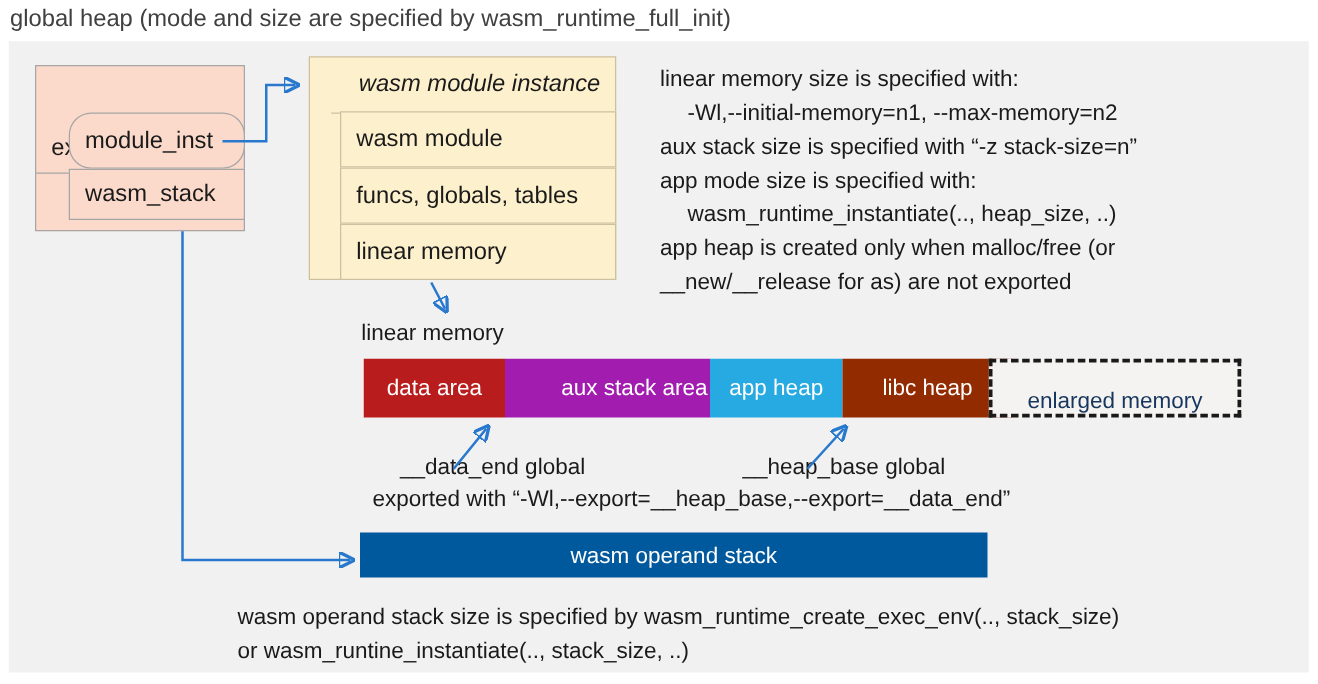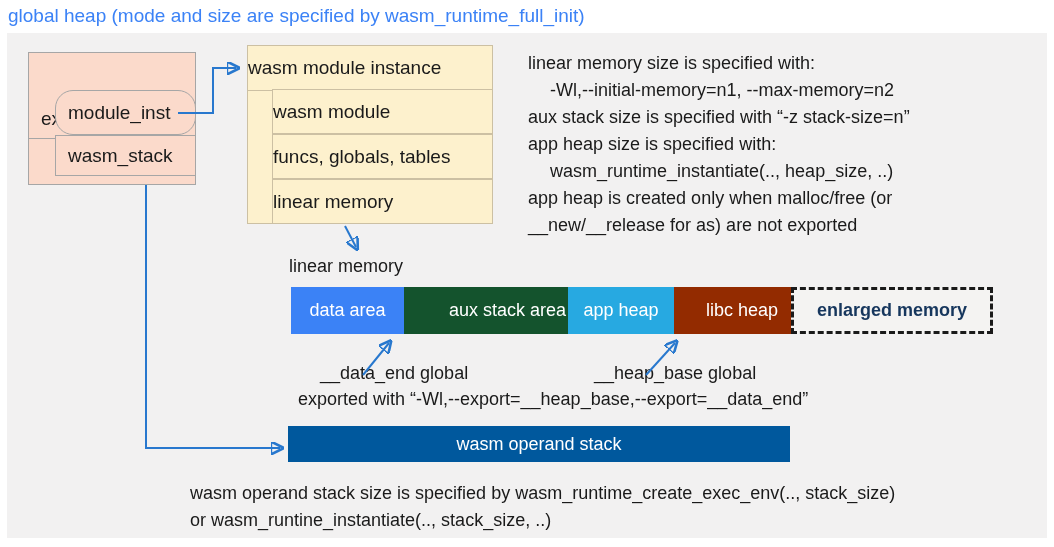--- a/index.html
+++ b/index.html
@@ -1,55 +1,55 @@
 <!DOCTYPE html>
 <html><head>
 <meta charset="utf-8">
 <style>
   html,body{margin:0;padding:0;background:#ffffff;}
   body{font-family:"Liberation Sans", sans-serif; color:#1a1a1a;}
   .stage{position:relative;width:1054px;height:547px;background:#ffffff;overflow:hidden;}
   .abs{position:absolute;}
-  .title{left:8px;top:5px;font-size:19px;color:#3b82f6;}
+  .title{left:8px;top:5px;font-size:19px;color:#404040;}
   .canvas{left:7px;top:33px;width:1040px;height:505px;background:#f2f1f1;}
 
   
   .pink{background:#fbdacb;border:1px solid #a6a6a6;box-sizing:border-box;}
   .exec-outer{left:28px;top:52px;width:168px;height:133px;}
   .exec-title-row{position:absolute;left:0;top:0;right:0;height:38px;border-bottom:1px solid #a6a6a6;
                   display:flex;align-items:center;padding-left:12px;font-size:19px;margin-top:47px;}
   .pink-row{display:flex;align-items:center;padding-left:12px;font-size:19px;}
   .mod-inst{left:55px;top:90px;width:141px;height:45px;border-radius:18px;}
   .wasm-stack{left:55px;top:135px;width:141px;height:41px;text-align:center;}
 
   
   .cream{background:#fdf1cd;border:1px solid #ccc0a3;box-sizing:border-box;}
   .mi-outer{left:247px;top:45px;width:246px;height:179px;}
-  .mi-title{position:absolute;left:0;top:0;right:0;height:44px;border-bottom:1px solid #ccc0a3;
-            display:flex;align-items:center;padding-left:0;font-size:19px;}
-  .cream-row{display:flex;align-items:center;font-size:19px;}
+  .mi-title{position:absolute;left:17px;top:0;right:0;height:44px;border-bottom:1px solid #ccc0a3;
+            display:flex;align-items:center;padding-left:22px;font-size:19px;font-style:italic;}
+  .cream-row{display:flex;align-items:center;padding-left:12px;font-size:19px;}
   .mi-r1{left:272px;top:89px;width:221px;height:45px;}
   .mi-r2{left:272px;top:134px;width:221px;height:45px;}
   .mi-r3{left:272px;top:179px;width:221px;height:45px;}
 
   
   .notes{left:528px;top:50px;font-size:18px;line-height:27px;}
   .notes .indent{padding-left:22px;}
 
   
   .lm-label{left:289px;top:256px;font-size:18px;}
   .seg{top:287px;height:47px;display:flex;align-items:center;justify-content:center;
        color:#ffffff;font-size:18px;box-sizing:border-box;}
   .seg-data{left:291px;width:113px;}
   .seg-aux{left:404px;width:164px;}
   .seg-app{left:568px;width:106px;}
   .seg-libc{left:674px;width:136px;}
   .enlarged{left:791px;top:287px;width:202px;height:47px;background:#f4f3f2;
-            border:3px dashed #1a1a1a;box-sizing:border-box;display:flex;align-items:center;
-            justify-content:center;font-size:18px;color:#16365d;font-weight:bold;}
+            border:3px dashed #1a1a1a;box-sizing:border-box;display:flex;align-items:flex-end;
+            justify-content:center;font-size:18px;color:#16365d;}
 
   
   .ann{font-size:18px;}
   .data-end{left:320px;top:363px;}
   .heap-base{left:594px;top:363px;}
   .exported{left:298px;top:389px;}
 
   
   .op-stack{left:288px;top:426px;width:502px;height:36px;background:#00589d;color:#ffffff;
             display:flex;align-items:center;justify-content:center;font-size:18px;}
@@ -88,31 +88,31 @@
     <span>funcs, globals, tables</span>
   </div>
   <div class="abs cream cream-row mi-r3">
     <span>linear memory</span>
   </div>
 
   <div class="abs notes">
     <div>linear memory size is specified with:</div>
     <div class="indent">-Wl,--initial-memory=n1, --max-memory=n2</div>
     <div>aux stack size is specified with “-z stack-size=n”</div>
-    <div>app heap size is specified with:</div>
+    <div>app mode size is specified with:</div>
     <div class="indent">wasm_runtime_instantiate(.., heap_size, ..)</div>
     <div>app heap is created only when malloc/free (or</div>
     <div>__new/__release for as) are not exported</div>
   </div>
 
   <div class="abs lm-label">linear memory</div>
-  <div class="abs seg seg-data" style="background-color: #3b82f6; justify-content: center;">
+  <div class="abs seg seg-data" style="background-color: #b91c1c; justify-content: center;">
     <span>data area</span>
   </div>
-  <div class="abs seg seg-aux" style="background-color: #14532d; padding-left: 43px;">
+  <div class="abs seg seg-aux" style="background-color: #a21caf; padding-left: 43px;">
     <span>aux stack area</span>
   </div>
   <div class="abs seg seg-app" style="background-color: rgb(39, 169, 225);">
     <span>app heap</span>
   </div>
   <div class="abs seg seg-libc" style="background-color: rgb(147, 43, 0);">
     <span>libc heap</span>
   </div>
   <div class="abs enlarged">
     <span>enlarged memory</span>

